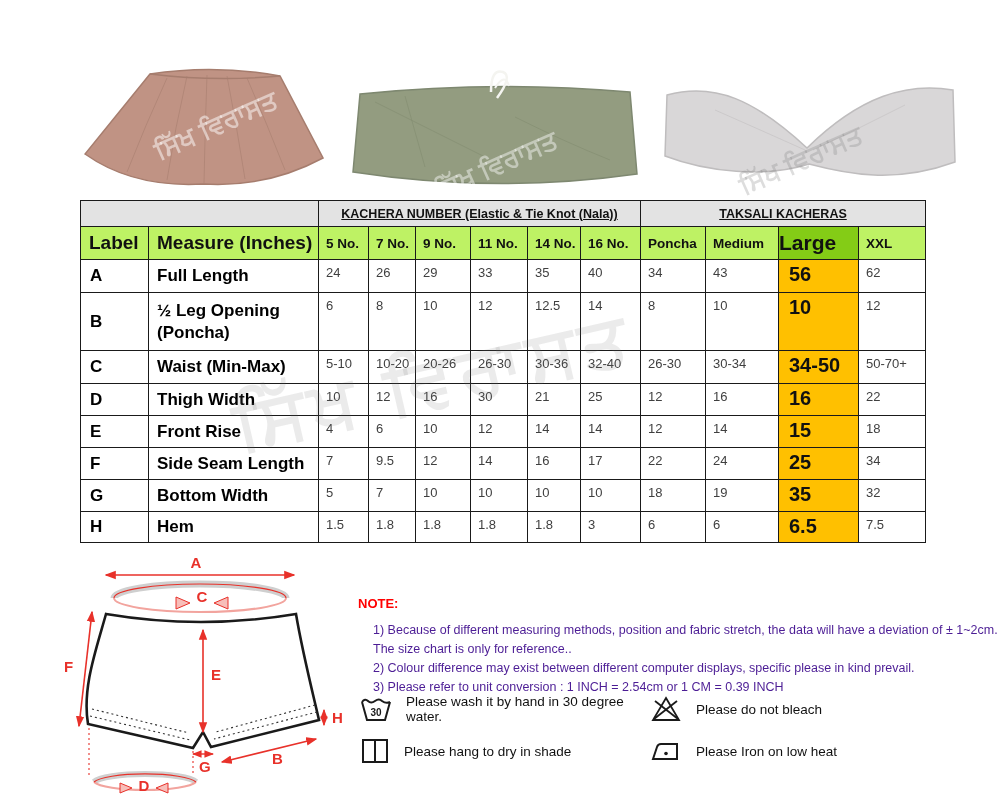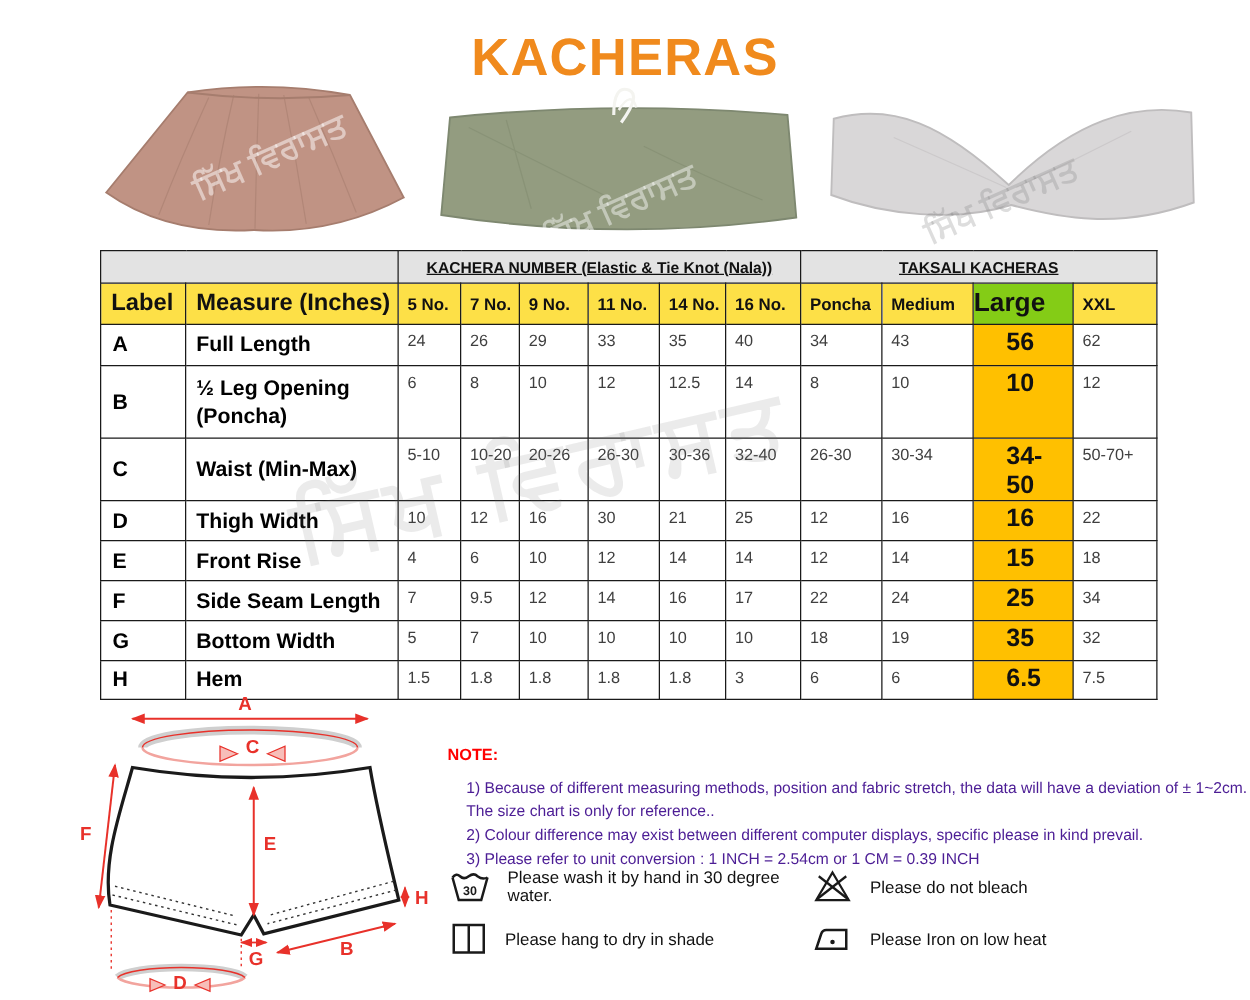--- a/index.html
+++ b/index.html
@@ -19,29 +19,29 @@
   .wm-img2{left:430px;top:150px;font-size:26px;color:rgba(255,255,255,0.45);transform:rotate(-24deg);}
   .wm-img3{left:735px;top:145px;font-size:26px;color:rgba(120,120,120,0.25);transform:rotate(-24deg);}
 
   
   table.size-table{position:absolute;left:80px;top:200px;border-collapse:collapse;
     table-layout:fixed;background:#fff;}
   .size-table th,.size-table td{border:1.5px solid #1a1a1a;overflow:hidden;}
   th.group{background:#E3E3E3;font-size:12.5px;font-weight:bold;text-align:center;
     color:#111;padding:4px 0;text-decoration:underline;}
   th.col-h{font-size:13.5px;font-weight:bold;text-align:left;padding:4px 2px 4px 7px;
-    vertical-align:middle;color:#111;background:#fde047;}
+    vertical-align:middle;color:#111;background:#bef264;}
   th.col-h.big{font-size:19px;padding-left:8px;}
   th.col-h.lg{background:#84cc16;font-size:21px;padding-left:0;}
   td.lab{font-size:17px;font-weight:bold;padding-left:9px;vertical-align:middle;color:#000;}
   td.meas{font-size:17px;font-weight:bold;padding-left:8px;vertical-align:middle;
     line-height:1.25;color:#000;margin-top:44px;}
   td.val{font-size:13px;color:#3f3f3f;vertical-align:top;padding:5px 2px 0 7px;}
   td.val.hl{background:#FFC000;font-size:20px;font-weight:bold;color:#111;
-    padding-top:3px;padding-left:26px;}
+    padding-top:3px;padding-left:10px;}
 
   
   .note-head{position:absolute;left:358px;top:596px;font-size:13px;font-weight:bold;color:#FF0000;}
   .note-lines{position:absolute;left:373px;top:621px;width:645px;font-size:12.5px;
     color:#4c1d95;line-height:19px;}
 
   
   .care-grid{position:absolute;left:360px;top:688px;width:620px;display:grid;
     grid-template-columns:290px 1fr;grid-auto-rows:42px;align-items:center;}
   .care-item{display:flex;align-items:center;gap:14px;}
@@ -50,21 +50,20 @@
 
   
   .diagram{position:absolute;left:56px;top:550px;}
   .dg-label{fill:#E8312A;font-size:15px;font-weight:bold;font-family:"Liberation Sans",sans-serif;}
 </style>
 </head>
 <body>
 
 <div id="canvas">
 
-  <div class="page-title">KACHERAS</div>
 
   <svg class="product" style="left:75px;top:66px" width="256" height="128" viewBox="0 0 256 128">
     <path d="M75,8 Q140,-2 205,10 L248,92 Q192,122 128,118 Q58,122 10,88 Z" fill="#C09384" stroke="#A67D6E" stroke-width="1.5"></path>
     <path d="M75,8 Q140,16 205,10" fill="none" stroke="#A67D6E" stroke-width="1.5"></path>
     <g stroke="#A67D6E" stroke-width="1" opacity="0.55">
       <path d="M92,12 Q70,60 52,106" fill="none"></path>
       <path d="M112,10 Q100,62 92,114" fill="none"></path>
       <path d="M132,9 Q130,62 129,117" fill="none"></path>
       <path d="M152,10 Q162,62 170,113" fill="none"></path>
       <path d="M172,12 Q192,58 210,104" fill="none"></path>

